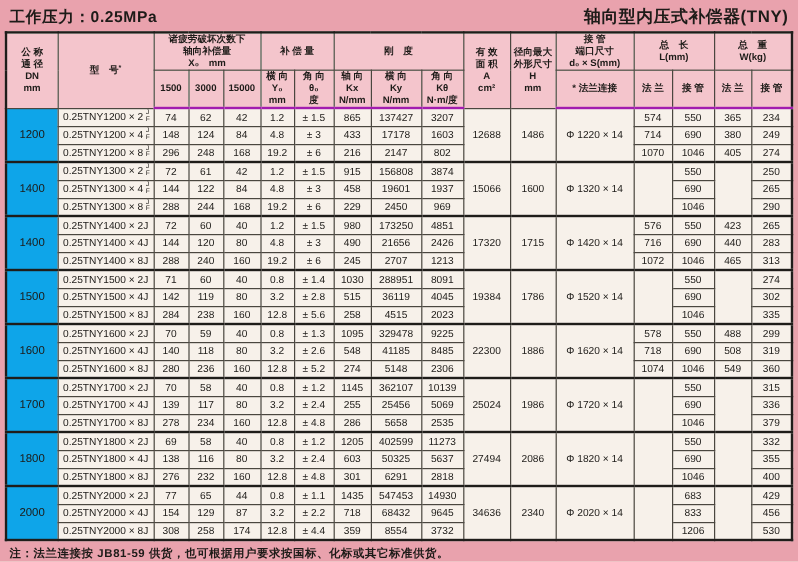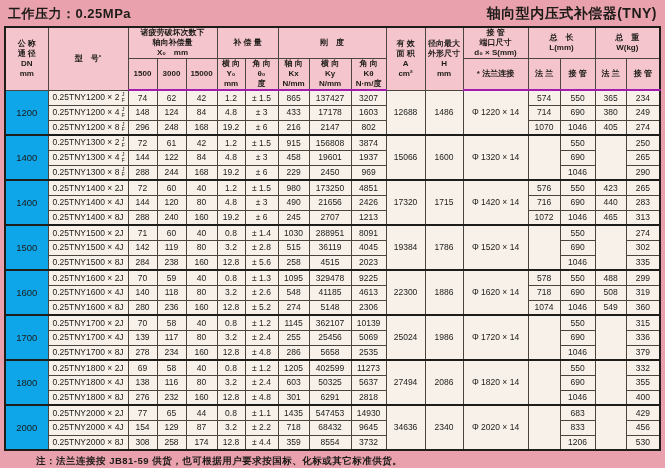--- a/index.html
+++ b/index.html
@@ -19,21 +19,21 @@
   thead tr.h1{height:26px;}
   thead tr.h2{height:30px;}
   thead tr.h2 th{border-bottom:2px solid #a21caf;}
   tbody tr{height:15px;}
   tbody tr.group-start td{border-top:2px solid #1f1d1a;}
   td.dn{background:#0ea5e9;font-size:9.5px;font-weight:400;}
   td.model{text-align:left;padding-left:4px;white-space:nowrap;font-size:8.5px;}
   .frac{display:inline-flex;flex-direction:column;font-size:5.5px;line-height:1;
         vertical-align:middle;margin-left:2px;text-align:center;}
   .hdr-sup{font-size:6px;vertical-align:top;}
-  .footnote{padding:4px 8px 0 8px;font-size:9.5px;font-weight:700;letter-spacing:.5px;margin-left:28px;}
+  .footnote{padding:4px 8px 0 8px;font-size:9.5px;font-weight:700;letter-spacing:.5px;}
 </style>
 </head>
 <body>
 
 <div class="page">
   <div class="titlebar">
     <div class="title-left">工作压力：0.25MPa</div>
     <div class="title-right">轴向型内压式补偿器(TNY)</div>
   </div>
 
@@ -339,21 +339,21 @@
         </tr>
         <tr>
           <td class="model">0.25TNY1600 × 4J</td>
           <td>140</td>
           <td>118</td>
           <td>80</td>
           <td>3.2</td>
           <td>± 2.6</td>
           <td>548</td>
           <td>41185</td>
-          <td>4613</td>
+          <td>8485</td>
           <td>718</td>
           <td>690</td>
           <td>508</td>
           <td>319</td>
         </tr>
         <tr>
           <td class="model">0.25TNY1600 × 8J</td>
           <td>280</td>
           <td>236</td>
           <td>160</td>

